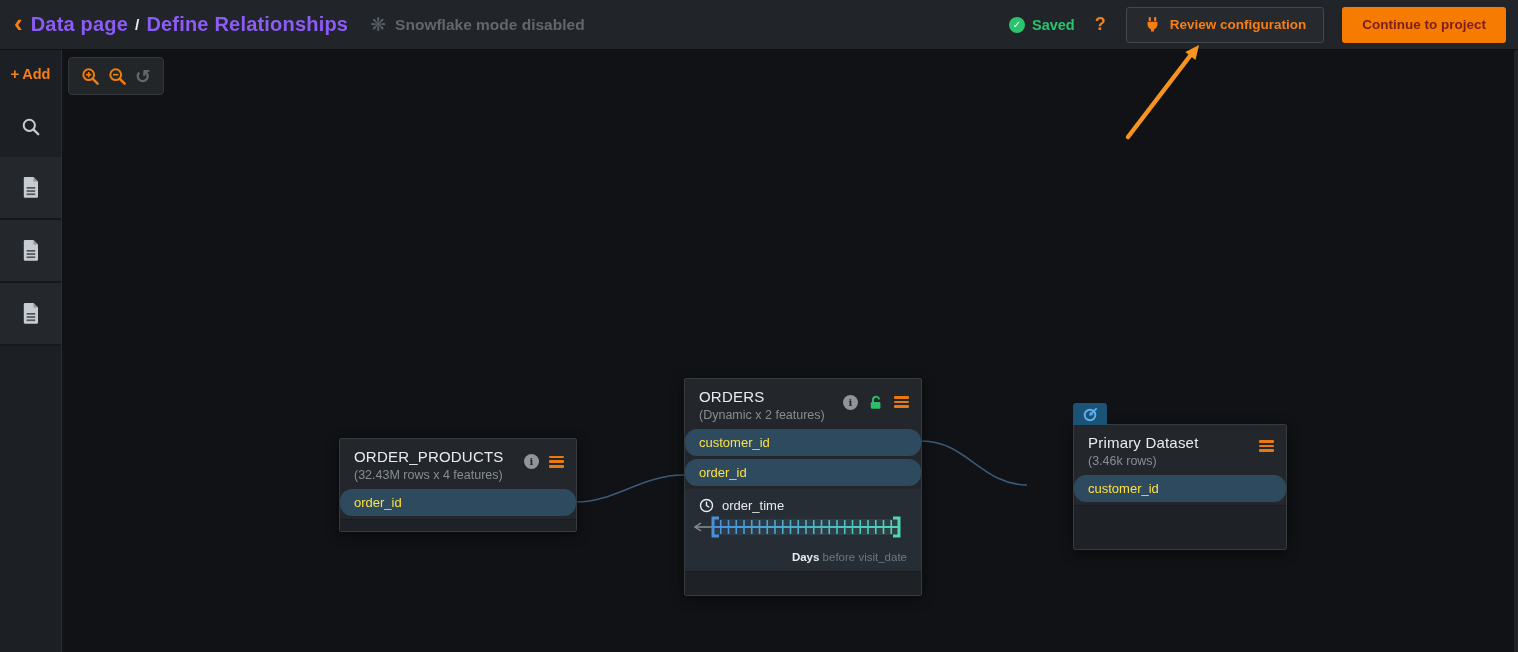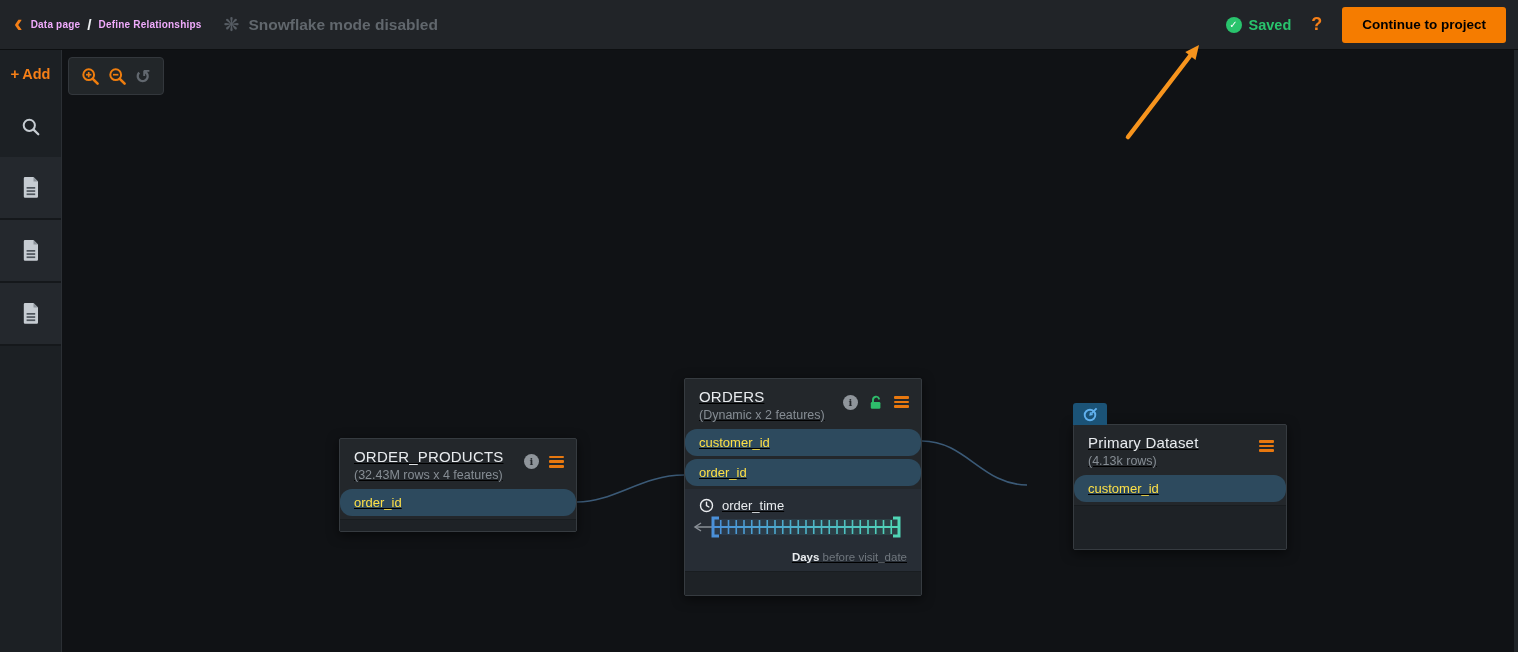--- a/index.html
+++ b/index.html
@@ -4,33 +4,33 @@
 <style>
   html,body{margin:0;padding:0;background:#0c0e10;}
   .app{position:relative;width:1518px;height:652px;overflow:hidden;background:#101215;
        font-family:"Liberation Sans","DejaVu Sans",sans-serif;-webkit-font-smoothing:antialiased;}
 
   
   .topbar{position:absolute;top:0;left:0;width:1518px;height:50px;background:#212428;
           border-bottom:1px solid #0d0f11;display:flex;align-items:center;box-sizing:border-box;
           padding:0 12px;z-index:10;}
   .back{color:#f57f17;font-size:26px;font-weight:bold;line-height:1;padding:0 8px 4px 2px;cursor:pointer;}
-  .crumb{color:#f0abfc;font-weight:bold;font-size:10px;letter-spacing:.2px;white-space:nowrap;}
+  .crumb{color:#8b5cf6;font-weight:bold;font-size:20px;letter-spacing:.2px;white-space:nowrap;}
   .crumb-sep{color:#eceff1;font-weight:bold;font-size:15.5px;margin:0 7px;}
   .mode{display:flex;align-items:center;gap:9px;margin-left:22px;color:#61676d;font-weight:bold;font-size:15.5px;}
   .mode-icon{font-size:19px;line-height:1;color:#565c63;font-family:"DejaVu Sans",sans-serif;}
   .top-right{margin-left:auto;display:flex;align-items:center;gap:16px;}
   .saved{display:flex;align-items:center;gap:7px;color:#29c46d;font-weight:bold;font-size:14.5px;}
   .check{width:16px;height:16px;border-radius:50%;background:#29c46d;color:#fff;font-size:10px;
          display:flex;align-items:center;justify-content:center;font-weight:bold;}
   .help{color:#f57f17;font-weight:bold;font-size:18px;cursor:pointer;padding:0 4px;}
   .btn{height:36px;border-radius:3px;font-weight:bold;font-size:13.5px;display:flex;align-items:center;
        justify-content:center;box-sizing:border-box;cursor:pointer;white-space:nowrap;}
   .btn-outline{border:1px solid #43484e;background:#26292d;color:#f57f17;padding:0 17px;gap:9px;margin-right:2px;}
-  .btn-solid{background:#f57c00;color:#000000;padding:0 20px;}
+  .btn-solid{background:#f57c00;color:#7f1d1d;padding:0 20px;}
 
   
   .sidebar{position:absolute;left:0;top:50px;width:62px;height:602px;background:#1c2024;
            border-right:1px solid #2b2f34;box-sizing:border-box;z-index:5;}
   .add-btn{display:flex;align-items:baseline;justify-content:center;gap:3px;color:#f57f17;
            font-weight:bold;font-size:14.5px;padding:15px 0 11px;cursor:pointer;}
   .add-plus{font-size:15px;}
   .search-btn{display:flex;justify-content:center;padding:24px 0 20px;cursor:pointer;}
   .tile{height:61px;background:#24282d;border-bottom:2px solid #15181b;display:flex;align-items:center;
         justify-content:center;cursor:pointer;}
@@ -42,21 +42,21 @@
   .tools{position:absolute;left:6px;top:7px;width:96px;height:38px;background:#222629;
          border:1px solid #33373c;border-radius:4px;display:flex;align-items:center;
          justify-content:space-around;padding:0 8px;box-sizing:border-box;z-index:4;}
   .tool{display:flex;align-items:center;justify-content:center;cursor:pointer;}
   .glyph-reset{font-family:"DejaVu Sans",sans-serif;font-size:19px;font-weight:bold;color:#62686f;line-height:1;}
 
   .wires{position:absolute;left:0;top:0;width:1456px;height:602px;z-index:1;}
 
   
   .node{position:absolute;background:#23272b;border:1px solid #363b40;border-radius:2px;
-        box-shadow:0 3px 12px rgba(0,0,0,.55);box-sizing:border-box;z-index:2;display:flex;flex-direction:column;text-decoration:underline;}
+        box-shadow:0 3px 12px rgba(0,0,0,.55);box-sizing:border-box;z-index:2;display:flex;flex-direction:column;}
   .node-header{position:relative;padding:9px 14px 0;height:48px;box-sizing:border-box;flex:none;}
   .node-title{color:#e9ecef;font-size:15px;letter-spacing:.2px;}
   .node-sub{color:#868d94;font-size:12.5px;margin-top:3px;}
   .hicons{position:absolute;right:12px;top:15px;display:flex;align-items:center;gap:10px;}
   .info-ic{width:15px;height:15px;border-radius:50%;background:#8f959b;color:#23272b;font-size:10px;
            font-weight:bold;display:flex;align-items:center;justify-content:center;
            font-family:"DejaVu Serif",serif;cursor:pointer;}
   .menu-ic{width:15px;height:12px;display:flex;flex-direction:column;justify-content:space-between;cursor:pointer;}
   .menu-ic span{height:2.6px;background:#e8780f;border-radius:1px;}
   .rows{padding-top:2px;flex:none;}
@@ -93,20 +93,28 @@
     <span class="mode">
       <span class="mode-icon">❋</span>
       <span>Snowflake mode disabled</span>
     </span>
     <span class="top-right">
       <span class="saved">
         <span class="check">✓</span>
         <span>Saved</span>
       </span>
       <span class="help">?</span>
+      <span class="btn btn-outline">
+        <svg width="17" height="17" viewBox="0 0 18 18">
+          <rect x="5" y="1" width="2.3" height="4.6" rx="1" fill="#f57f17"></rect>
+          <rect x="10.7" y="1" width="2.3" height="4.6" rx="1" fill="#f57f17"></rect>
+          <path d="M3.8,6 H14.2 V9 A5.2,5.2 0 0 1 10.6,13.9 V16.5 H7.4 V13.9 A5.2,5.2 0 0 1 3.8,9 Z" fill="#f57f17"></path>
+        </svg>
+        <span>Review configuration</span>
+      </span>
       <span class="btn btn-solid">
         <span>Continue to project</span>
       </span>
     </span>
   </div>
 
   <div class="sidebar">
     <div class="add-btn">
       <span class="add-plus">+</span>
       <span>Add</span>
@@ -280,21 +288,21 @@
     <div class="node" style="left:1011px;top:374px;width:214px;height:126px;">
       <div class="target-tab">
         <svg width="15" height="15" viewBox="0 0 15 15">
           <circle cx="7" cy="8" r="5.3" fill="none" stroke="#61b1ee" stroke-width="1.9"></circle>
           <line x1="13.6" y1="1.4" x2="8.6" y2="6.4" stroke="#61b1ee" stroke-width="1.9"></line>
           <polygon points="6.2,8.8 10.2,8 7,4.8" fill="#61b1ee"></polygon>
         </svg>
       </div>
       <div class="node-header">
         <div class="node-title">Primary Dataset</div>
-        <div class="node-sub">(4.13k rows)</div>
+        <div class="node-sub">(3.46k rows)</div>
         <div class="hicons">
           <span class="menu-ic">
               <span></span>
               <span></span>
               <span></span>
             </span>
         </div>
       </div>
       <div class="rows">
         <div class="frow">

